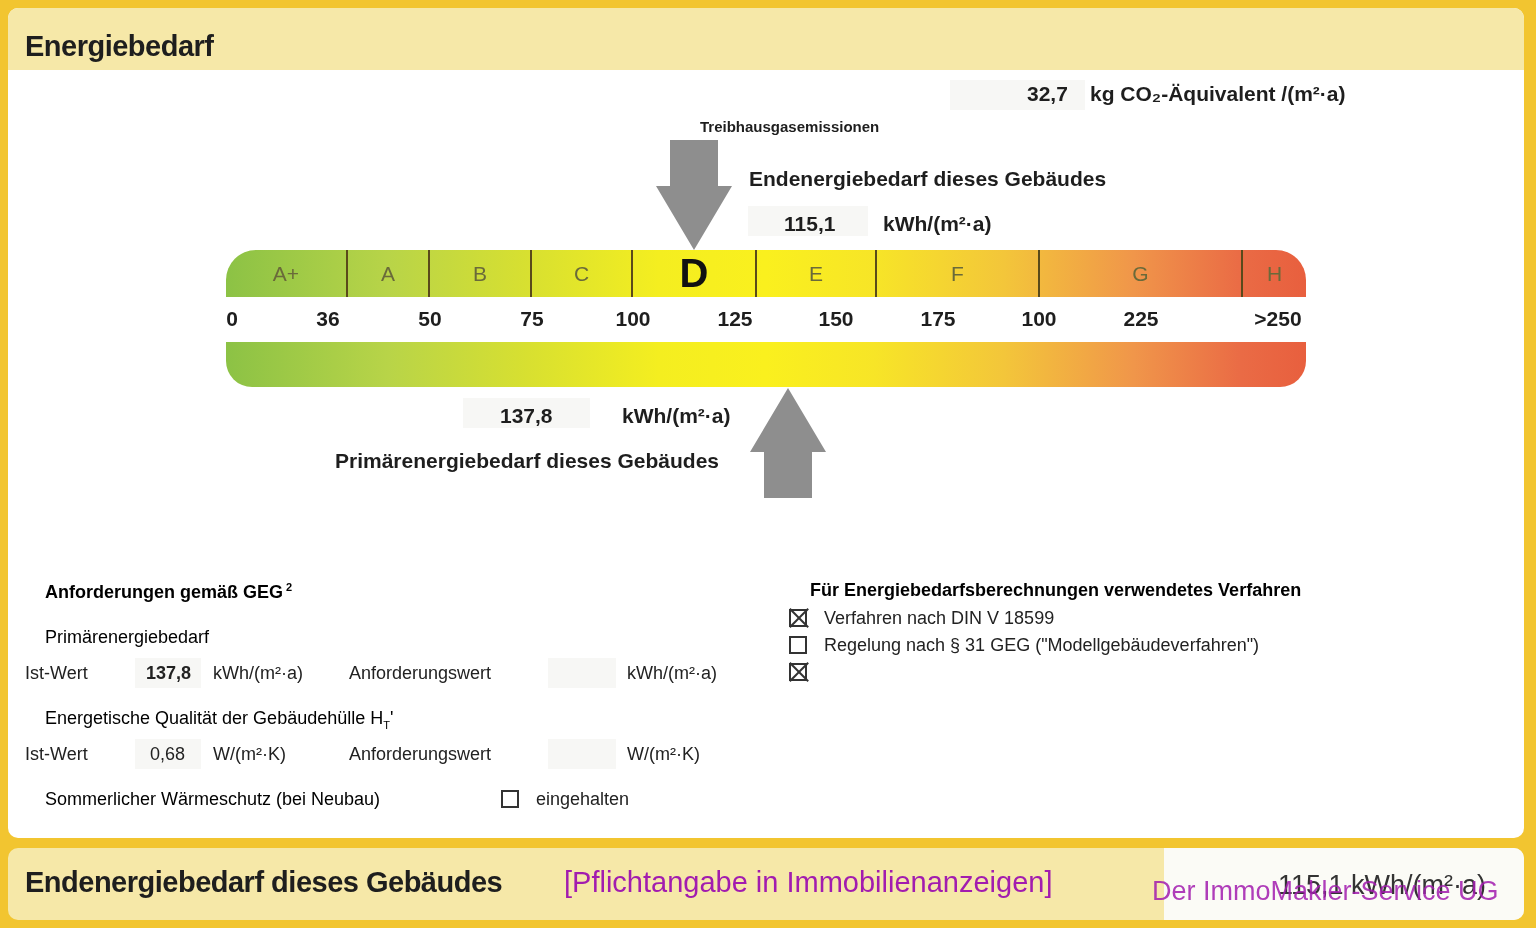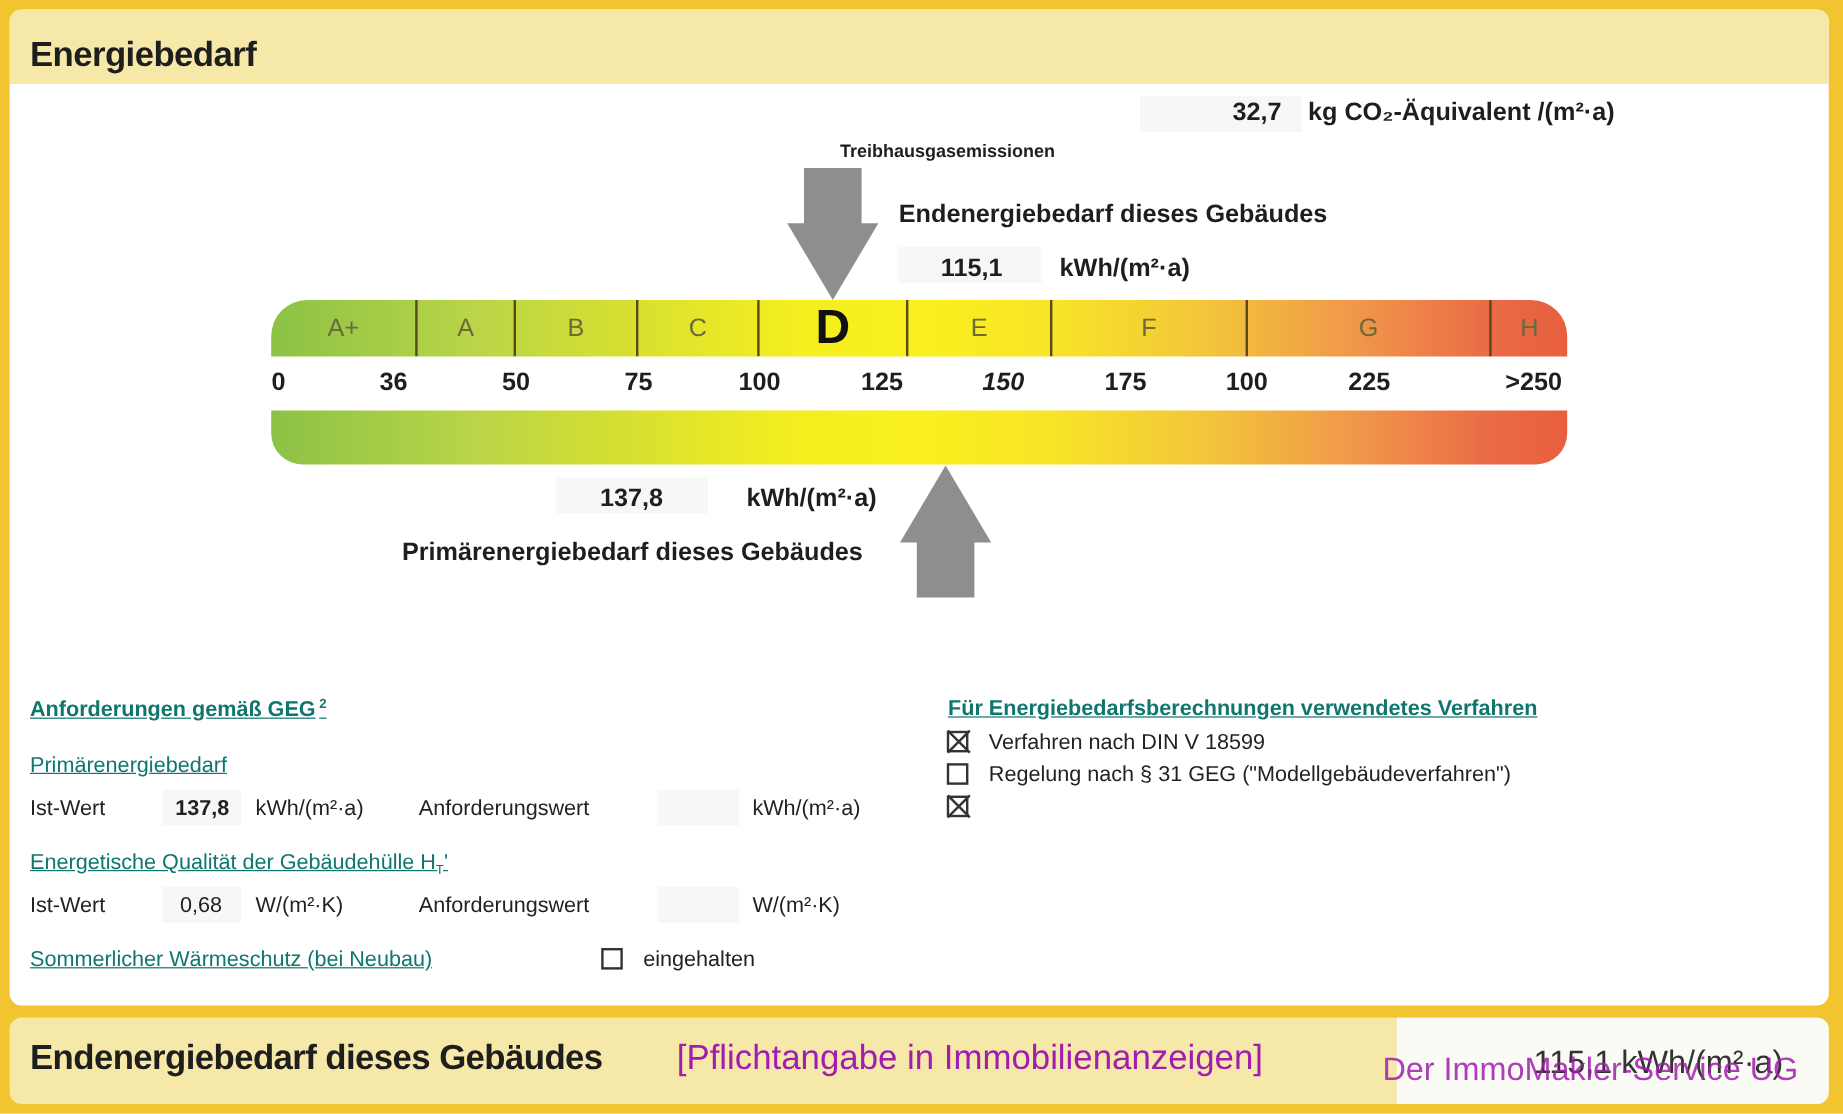--- a/index.html
+++ b/index.html
@@ -44,21 +44,21 @@
     .cls-seg.active { font-size: 40px; font-weight: bold; color: #111; }
     .tick {
       position: absolute; top: 307px; font-size: 21px; font-weight: bold;
       transform: translateX(-50%);
     }
     .scale-bottom {
       position: absolute; left: 226px; top: 342px; width: 1080px; height: 45px;
       border-radius: 0 0 26px 26px;
       background: linear-gradient(90deg, #8cc245 0%, #b8d448 15%, #d8e030 28%, #f4ee20 40%, #faf01e 50%, #f7e527 60%, #f3c63a 72%, #f0964a 84%, #ea6b45 94%, #e85f3e 100%);
     }
-    .sec-head { font-size: 18px; text-decoration: underline; color: #0f766e; }
+    .sec-head { font-size: 18px; color: #000000; margin-left: 20px; }
     .row-text { font-size: 18px; color: #222; }
     .checkbox {
       position: absolute; width: 18px; height: 18px; border: 2px solid #333; background: #fff;
     }
     .checkbox.checked::before, .checkbox.checked::after {
       content: ""; position: absolute; left: -5px; top: 6px; width: 26px; height: 2px; background: #333;
     }
     .checkbox.checked::before { transform: rotate(45deg); }
     .checkbox.checked::after { transform: rotate(-45deg); }
     .footer {
@@ -120,21 +120,21 @@
         <span>H</span>
       </div>
   </div>
 
   <div class="tick" style="left:224px; top:299px;">0</div>
   <div class="tick" style="left:320px; top:299px;">36</div>
   <div class="tick" style="left:422px; top:299px;">50</div>
   <div class="tick" style="left:524px; top:299px;">75</div>
   <div class="tick" style="left:625px; top:299px;">100</div>
   <div class="tick" style="left:727px; top:299px;">125</div>
-  <div class="tick" style="left:828px; top:299px;font-style:italic;">150</div>
+  <div class="tick" style="left:828px; top:299px;">150</div>
   <div class="tick" style="left:930px; top:299px;">175</div>
   <div class="tick" style="left:1031px; top:299px;">100</div>
   <div class="tick" style="left:1133px; top:299px;">225</div>
   <div class="tick" style="left:1270px; top:299px;">&gt;250</div>
 
   <div class="scale-bottom" style="left:218px; top:334px;"></div>
 
   <div class="val-box" style="left:455px; top:390px; width:127px;"></div>
   <div class="abs bold" style="left:492px; top:396px; font-size:21px;">137,8</div>
   <div class="abs bold" style="left:614px; top:396px; font-size:21px;">kWh/(m²·a)</div>

